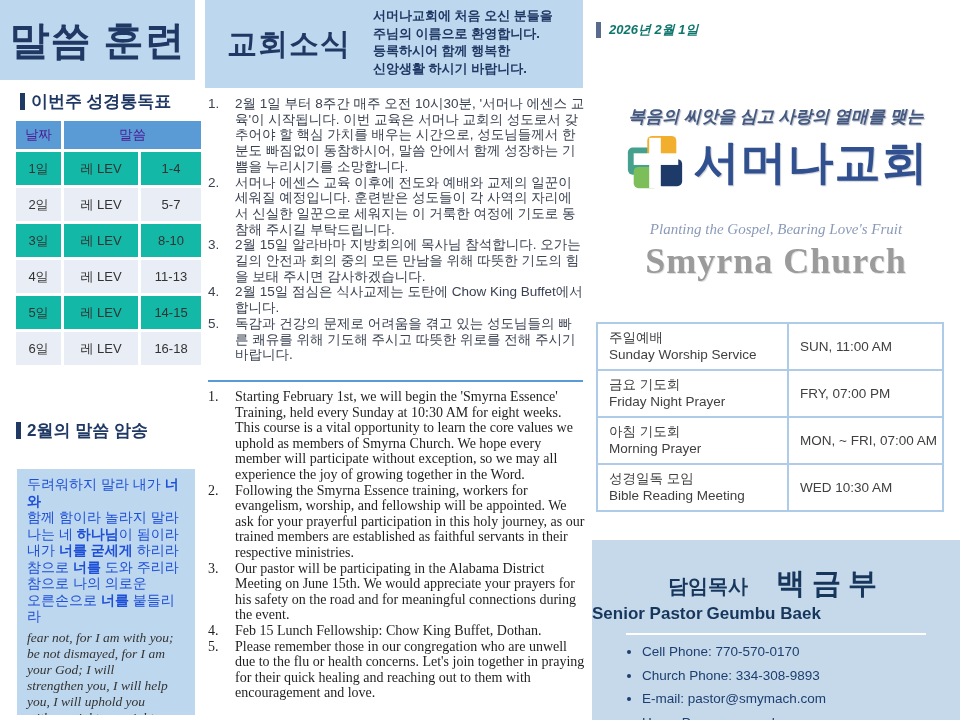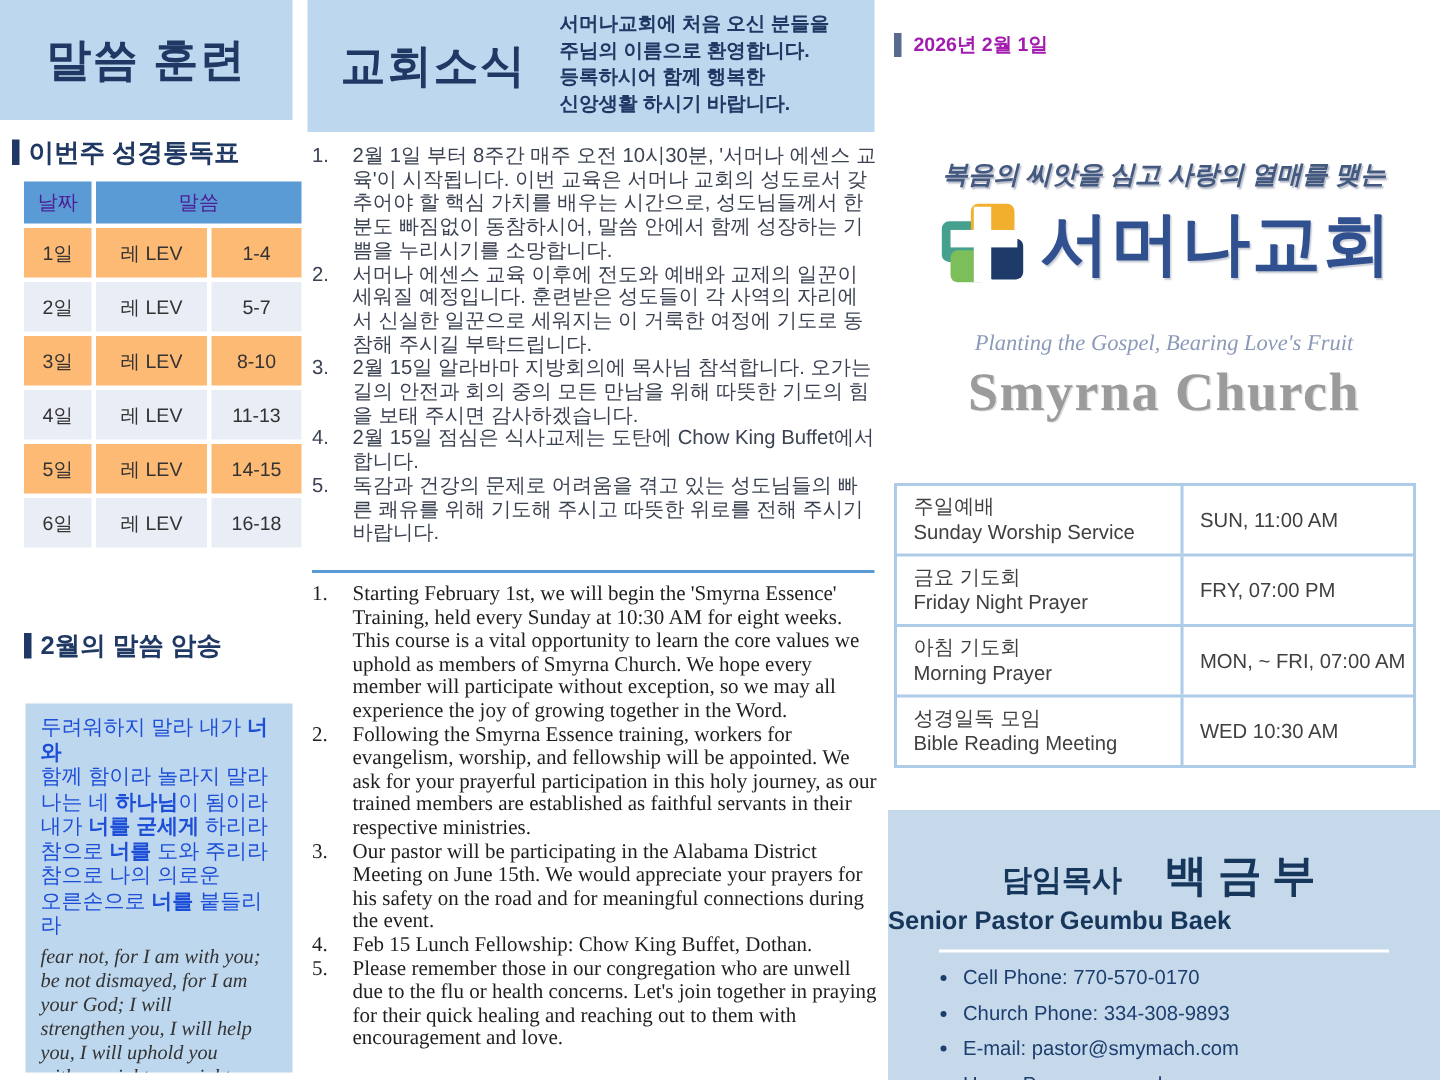--- a/index.html
+++ b/index.html
@@ -2,32 +2,32 @@
 <html><head>
 <meta charset="utf-8">
 <style>
   html,body{margin:0;padding:0;background:#fff;}
   #page{position:relative;width:960px;height:720px;background:#ffffff;overflow:hidden;
         font-family:"Liberation Sans",sans-serif;}
 
   
   .col-header{position:absolute;left:0;top:0;width:195px;height:80px;background:#BDD7EE;
               display:flex;align-items:center;justify-content:center;
-              font-size:30px;font-weight:bold;color:#1F3864;letter-spacing:1px;}
+              font-size:40px;font-weight:bold;color:#1F3864;letter-spacing:1px;}
   .sec-title{position:absolute;display:flex;align-items:center;gap:6px;
              font-size:17px;font-weight:bold;color:#1F3864;}
   .sec-bar{width:5px;height:17px;background:#1F3864;display:inline-block;}
-  #sec1{left:8px;top:90px;}
+  #sec1{left:20px;top:90px;font-family:Liberation Serif, serif;}
   #sec2{left:16px;top:419px;}
 
   #reading-table{position:absolute;left:13px;top:118px;border-collapse:separate;border-spacing:3px;}
   #reading-table th{background:#5B9BD5;color:#4c1d95;font-size:13.5px;font-weight:normal;height:26px;}
   #reading-table td{font-size:13px;color:#333;text-align:center;height:31px;}
   #reading-table .c1{width:43px;} #reading-table .c2{width:72px;} #reading-table .c3{width:58px;}
-  #reading-table tr.odd td{background:#fdba74;text-align:center;}
+  #reading-table tr.odd td{background:#14b8a6;text-align:center;}
   #reading-table tr.even td{background:#E9EDF5;}
 
   #verse-ref{position:absolute;left:30px;top:444px;font-size:16px;color:#1F3864;margin-top:33px;}
   #verse-box{position:absolute;left:17px;top:469px;width:158px;height:232px;background:#BDD7EE;
              padding:7px 10px;overflow:hidden;}
   #korean-verse{font-size:14px;line-height:16.5px;color:#1d4ed8;}
   #korean-verse .b{font-weight:bold;}
   #english-verse{margin-top:5px;font-family:"Liberation Serif",serif;font-style:italic;
                  font-size:13.5px;line-height:16px;color:#333;}
 
@@ -43,21 +43,21 @@
            font-size:14px;line-height:15.6px;color:#1f1f1f;}
   .li{display:flex;}
   .li .num{width:27px;flex-shrink:0;}
   .li .txt{flex:1;}
 
   #mid-divider{position:absolute;left:208px;top:380px;width:375px;height:2px;background:#5B9BD5;}
 
   
   #date-row{position:absolute;left:596px;top:21px;display:flex;align-items:center;gap:8px;}
   #date-bar{width:5px;height:16px;background:#5A6A8F;}
-  #date-text{font-size:13px;font-weight:bold;color:#a21caf;}
+  #date-text{font-size:13px;font-weight:bold;color:#0f766e;font-style:italic;}
 
   #tagline{position:absolute;left:600px;top:105px;width:352px;text-align:center;
            font-size:17px;font-weight:bold;font-style:italic;color:#44597F;
            text-shadow:1px 1px 1px rgba(90,100,130,.45);}
   #logo-row{position:absolute;left:600px;top:132px;width:352px;display:flex;
             align-items:center;justify-content:center;gap:8px;}
   #church-name-kr{font-size:46px;font-weight:bold;color:#31508F;letter-spacing:1px;
                   text-shadow:1px 1px 1px rgba(120,130,150,.4);}
   #motto{position:absolute;left:600px;top:221px;width:352px;text-align:center;
          font-family:"Liberation Serif",serif;font-style:italic;font-size:15px;color:#8A9AB8;}

